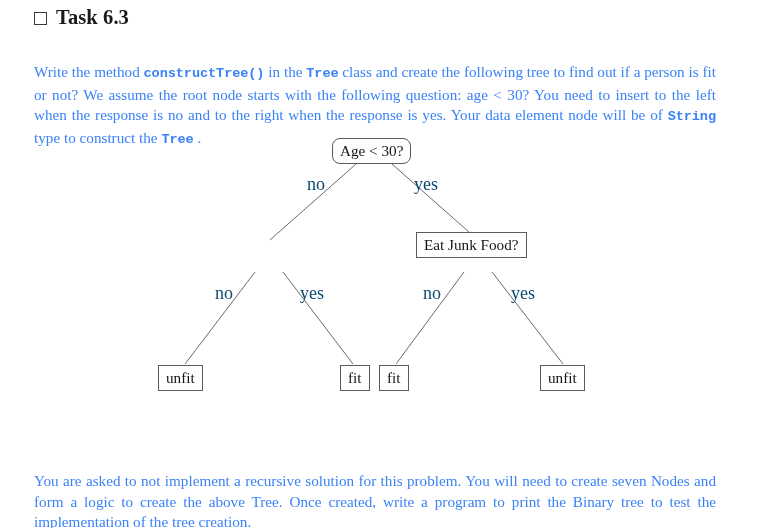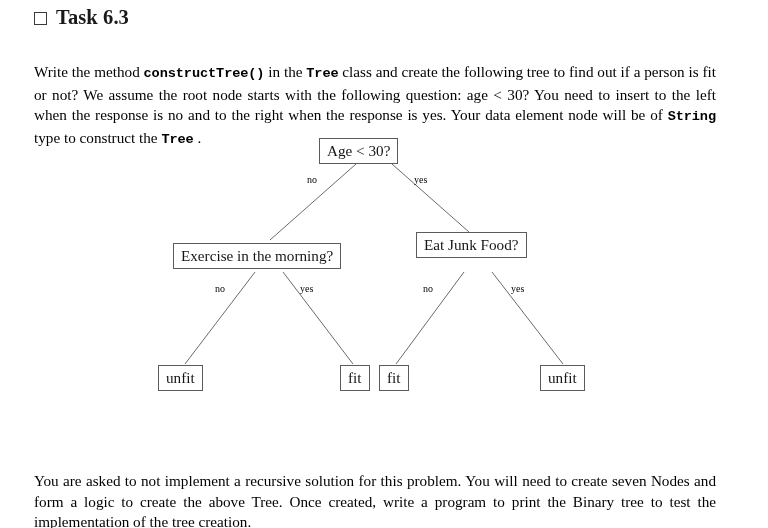--- a/index.html
+++ b/index.html
@@ -49,21 +49,21 @@
     line-height: 1;
   }
 
   
   .para {
     position: absolute;
     font-size: 15.2px;
     line-height: 20.6px;
     text-align: justify;
     text-justify: inter-word;
-    color: #000000;
+    color: #3b82f6;
   }
   #para-intro  { left: 34px; top: 47px;  width: 682px; }
   #para-note   { left: 34px; top: 403px; width: 682px; }
   #para-task   { left: 34px; top: 456px; width: 682px; }
 
   .code {
     font-family: "Liberation Mono", "DejaVu Sans Mono", monospace;
     font-weight: bold;
     font-size: 13.6px;
     letter-spacing: -0.1px;
@@ -92,23 +92,23 @@
     font-size: 15.2px;
     line-height: 1;
     color: #151515;
     padding: 4px 7px 5px 7px;
     white-space: nowrap;
     box-sizing: border-box;
     text-align: center;
   }
   .edge-label {
     position: absolute;
-    font-size: 10px;
+    font-size: 18px;
     line-height: 1;
-    color: #000000;
+    color: #0c4a6e;
     white-space: nowrap;
   }
 </style>
 </head>
 <body>
 
 <div class="page">
 
   <div class="task-heading">
     <span class="checkbox-icon"></span>
@@ -127,23 +127,22 @@
 
       <line x1="255" y1="140" x2="185" y2="232" stroke="#6b6b6b" stroke-width="1"></line>
 
       <line x1="283" y1="140" x2="353" y2="232" stroke="#6b6b6b" stroke-width="1"></line>
 
       <line x1="464" y1="140" x2="396" y2="232" stroke="#6b6b6b" stroke-width="1"></line>
 
       <line x1="492" y1="140" x2="563" y2="232" stroke="#6b6b6b" stroke-width="1"></line>
     </svg>
 
-    <div class="node" style="left:319px; top:6px;">Age &lt; 30?</div>
+    <div class="node" style="left:332px; top:6px;border-radius:8px;">Age &lt; 30?</div>
 
-    <div class="node" style="left:173px; top:111px;">Exercise in the morning?</div>
 
     <div class="node" style="left:416px; top:100px;">Eat Junk Food?</div>
 
     <div class="node" style="left:158px; top:233px;">unfit</div>
 
     <div class="node" style="left:340px; top:233px;">fit</div>
 
     <div class="node" style="left:379px; top:233px;">fit</div>
 
     <div class="node" style="left:540px; top:233px;">unfit</div>

